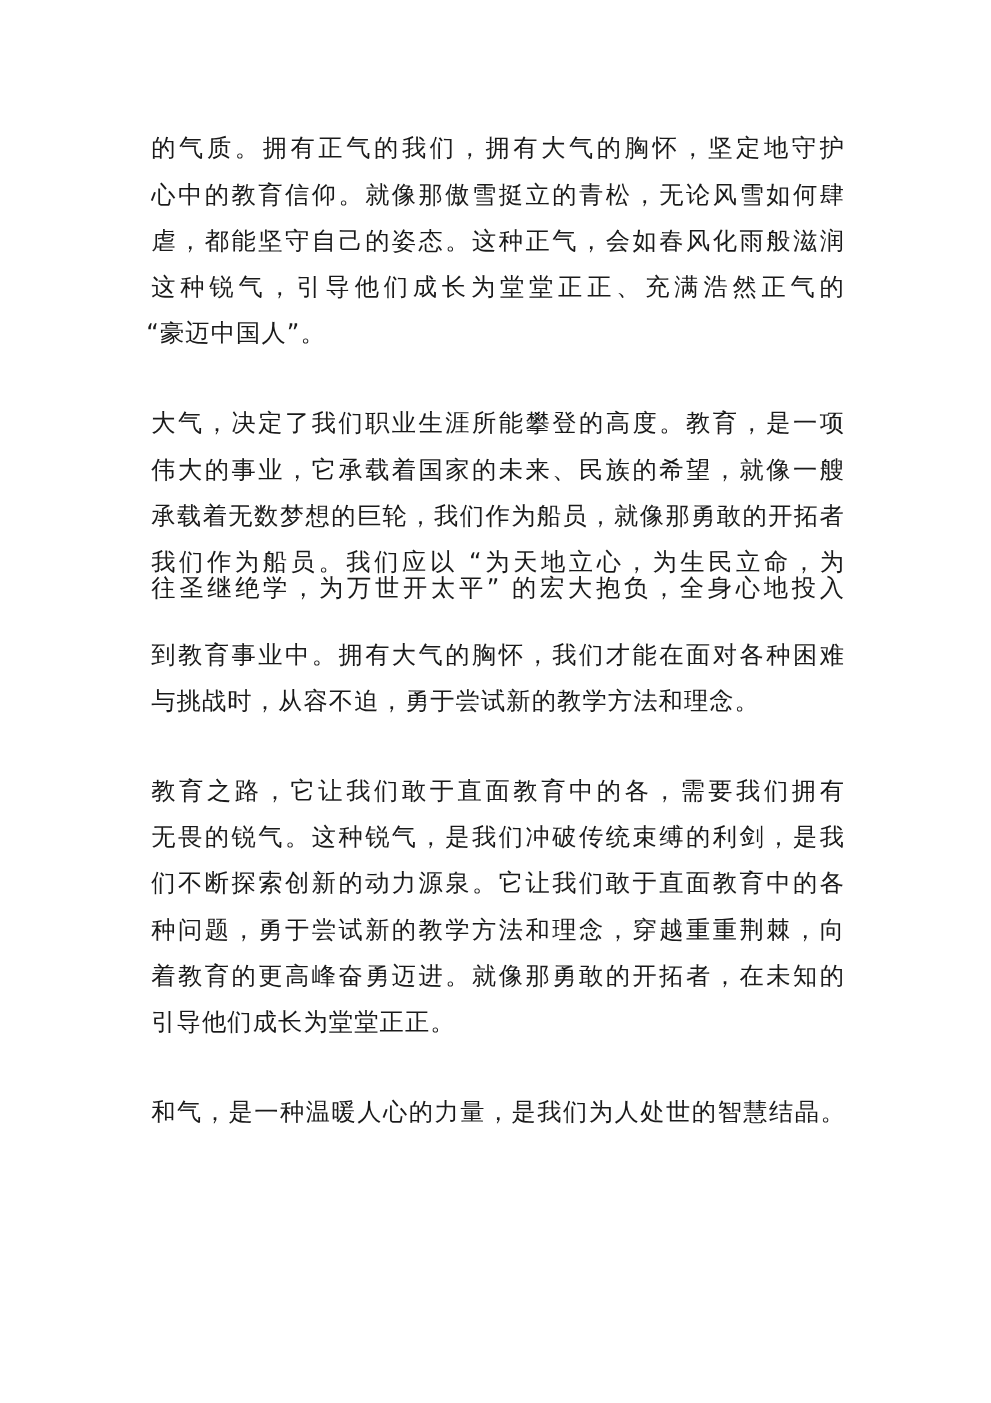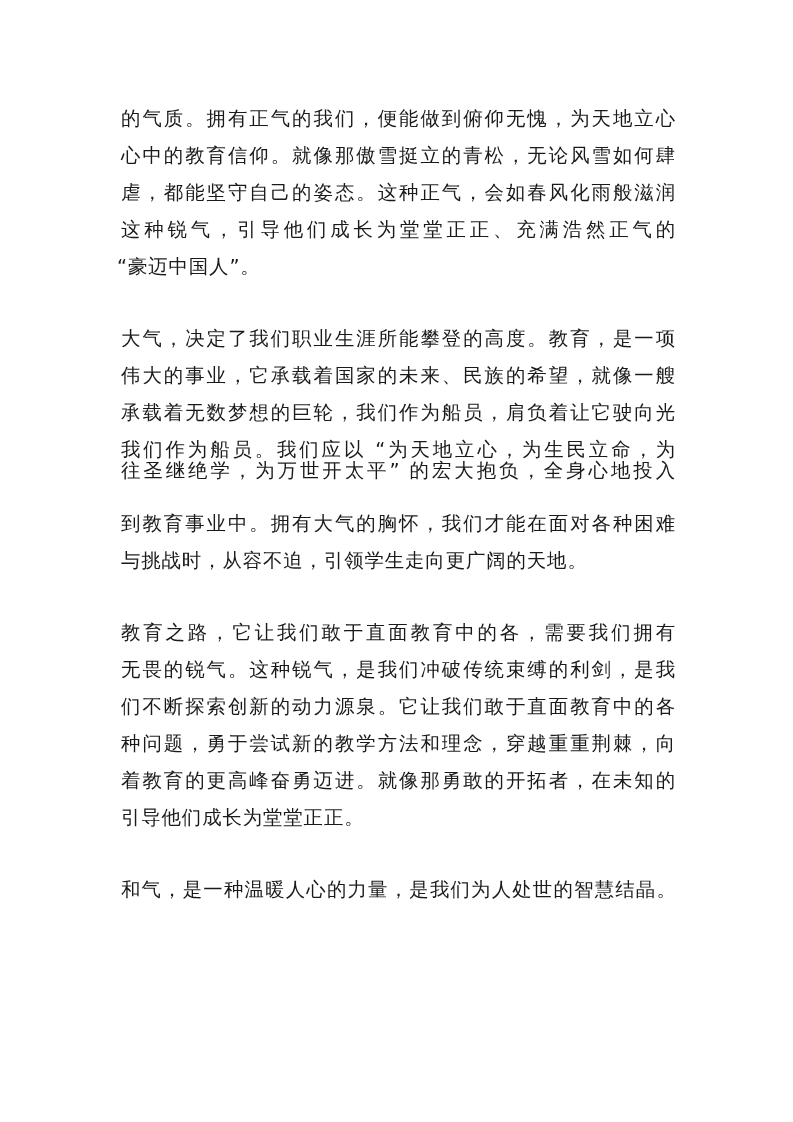--- a/index.html
+++ b/index.html
@@ -37,35 +37,35 @@
   .line.last {
     text-align-last: left;
   }
 </style>
 </head>
 <body>
 
 <div class="page">
 
   <div>
-    <div class="line" style="top:108px">的气质。拥有正气的我们，便能做到俯仰无愧，为天地立心</div>
+    <div class="line" style="top:108px">的气质。拥有正气的我们，拥有大气的胸怀，坚定地守护</div>
     <div class="line" style="top:145px">心中的教育信仰。就像那傲雪挺立的青松，无论风雪如何肆</div>
     <div class="line" style="top:182px">虐，都能坚守自己的姿态。这种正气，会如春风化雨般滋润</div>
     <div class="line" style="top:219px">这种锐气，引导他们成长为堂堂正正、充满浩然正气的</div>
     <div class="line last" style="top:256px; left:117px">“豪迈中国人”。</div>
   </div>
 
   <div>
     <div class="line" style="top:328px">大气，决定了我们职业生涯所能攀登的高度。教育，是一项</div>
     <div class="line" style="top:365px">伟大的事业，它承载着国家的未来、民族的希望，就像一艘</div>
-    <div class="line" style="top:402px">承载着无数梦想的巨轮，我们作为船员，肩负着让它驶向光</div>
+    <div class="line" style="top:402px">承载着无数梦想的巨轮，我们作为船员，就像那勇敢的开拓者</div>
     <div class="line" style="top:439px">我们作为船员。我们应以 “为天地立心，为生民立命，为</div>
     <div class="line" style="top:460px">往圣继绝学，为万世开太平” 的宏大抱负，全身心地投入</div>
     <div class="line" style="top:513px">到教育事业中。拥有大气的胸怀，我们才能在面对各种困难</div>
-    <div class="line last" style="top:550px">与挑战时，从容不迫，引领学生走向更广阔的天地。</div>
+    <div class="line last" style="top:550px">与挑战时，从容不迫，勇于尝试新的教学方法和理念。</div>
   </div>
 
   <div>
     <div class="line" style="top:622px">教育之路，它让我们敢于直面教育中的各，需要我们拥有</div>
     <div class="line" style="top:659px">无畏的锐气。这种锐气，是我们冲破传统束缚的利剑，是我</div>
     <div class="line" style="top:696px">们不断探索创新的动力源泉。它让我们敢于直面教育中的各</div>
     <div class="line" style="top:733px">种问题，勇于尝试新的教学方法和理念，穿越重重荆棘，向</div>
     <div class="line" style="top:770px">着教育的更高峰奋勇迈进。就像那勇敢的开拓者，在未知的</div>
     <div class="line last" style="top:807px">引导他们成长为堂堂正正。</div>
   </div>

